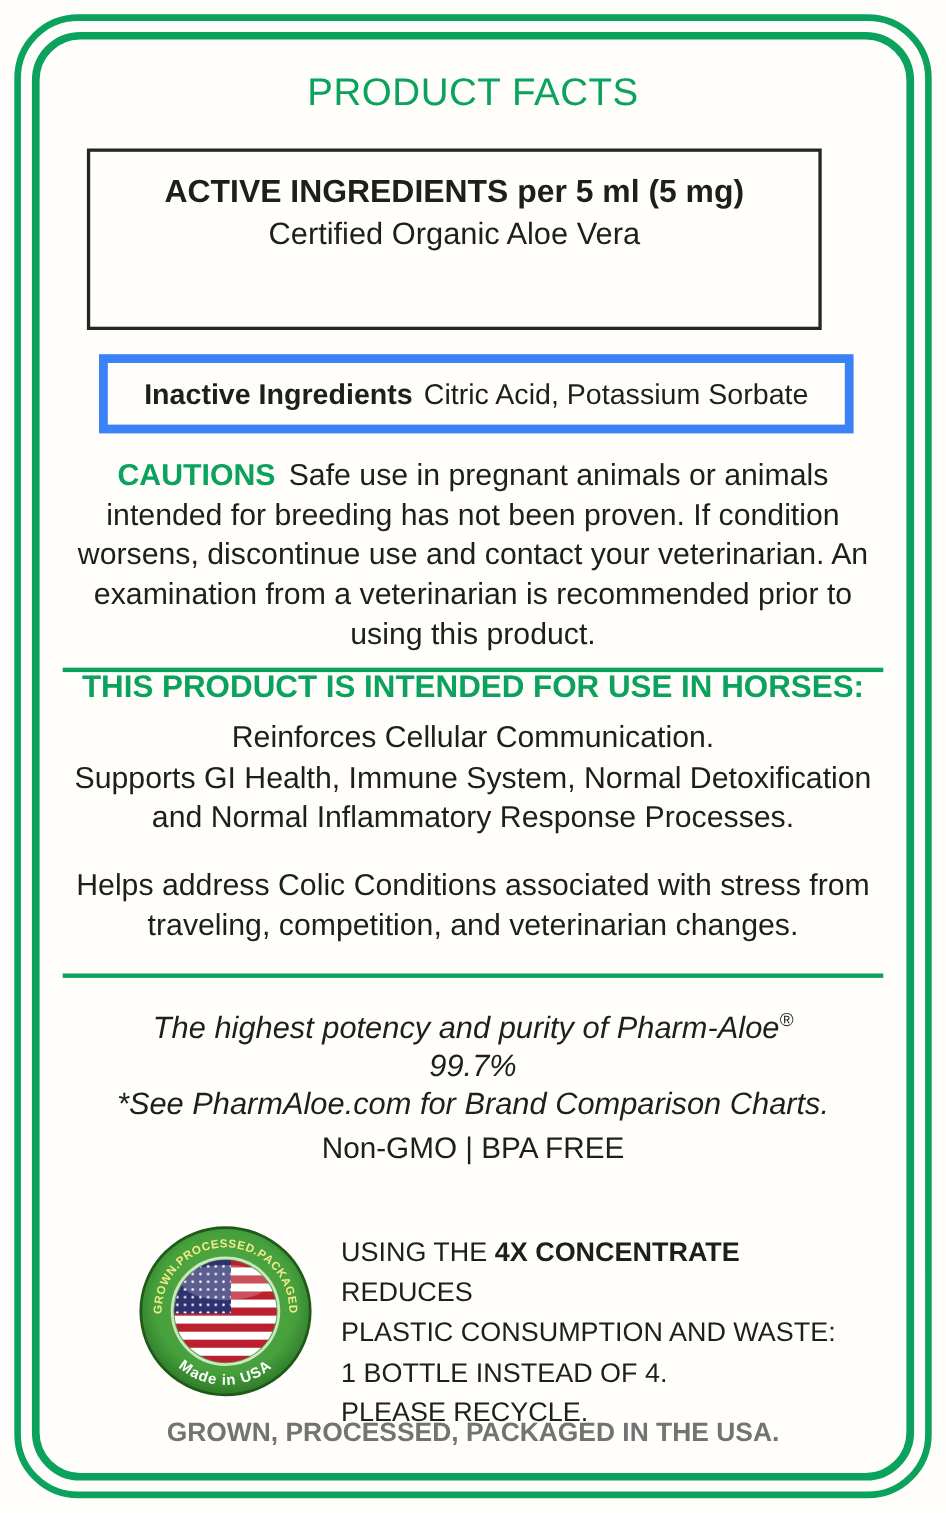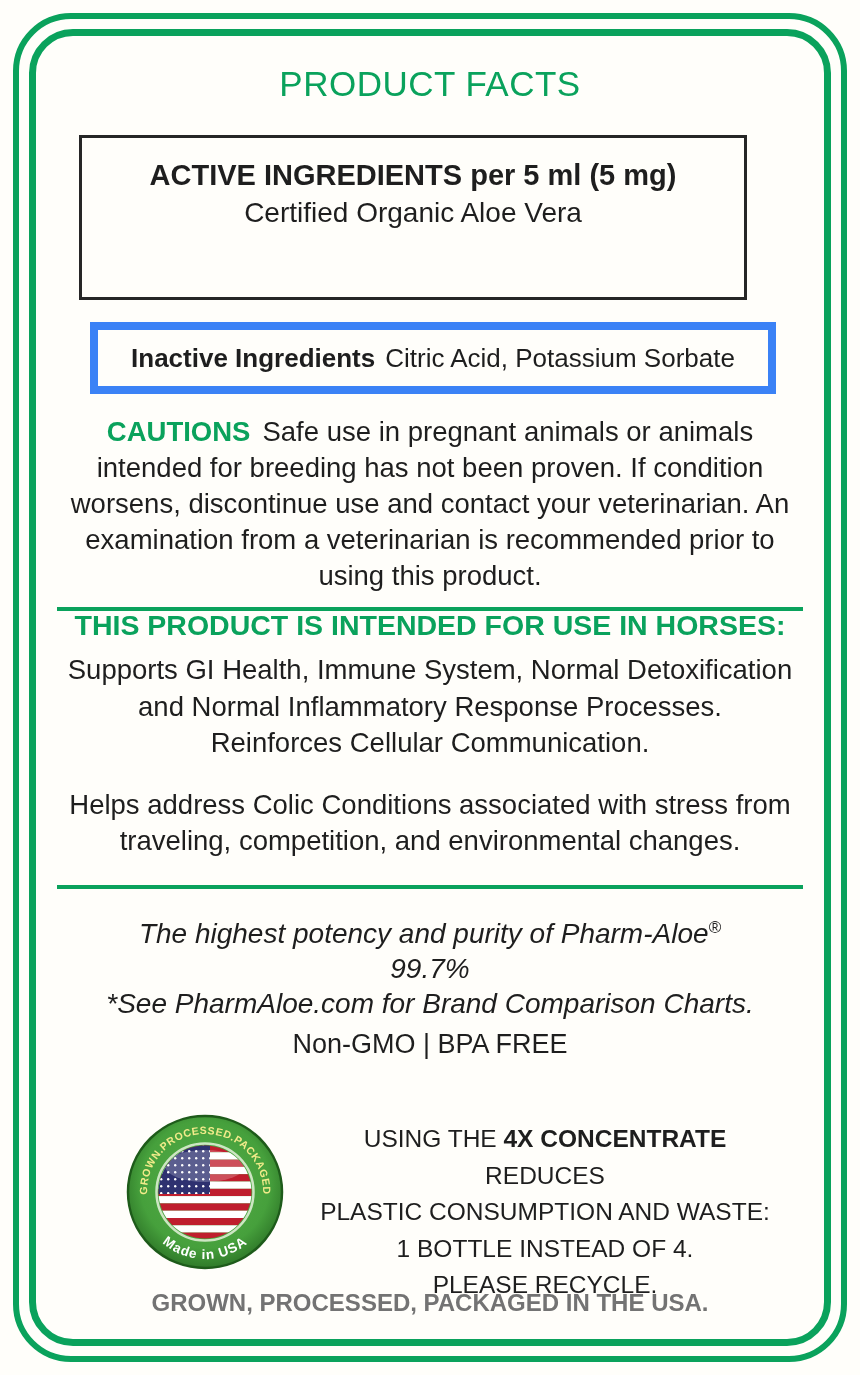--- a/index.html
+++ b/index.html
@@ -62,21 +62,21 @@
   .lab .lab-heading {
     font-size: 28px; font-weight: bold; font-style: italic; color: #0aa25c;
     margin-bottom: 8px;
   }
   .lab .it { font-style: italic; font-size: 28px; line-height: 35px; }
   .lab sup { font-size: 17px; }
   .lab .badges { font-size: 27px; margin-top: 8px; }
   .seal-wrap { position: absolute; left: 124px; top: 1114px; width: 162px; height: 158px; }
   .recycle {
     position: absolute; left: 310px; top: 1121px; width: 470px;
-    font-size: 24.5px; line-height: 36.5px; text-align: center;
+    font-size: 24.5px; line-height: 36.5px; text-align: left;
   }
   .footer-line {
     position: absolute; top: 1289px; left: 0; width: 100%;
     text-align: center; font-size: 24px; font-weight: bold; color: #737373;
   }
 </style>
 </head>
 <body>
 
 <div class="page">
@@ -96,23 +96,23 @@
   </div>
 
   <p class="cautions">
     <span class="c-heading">CAUTIONS</span><span>Safe use in pregnant animals or animals intended for breeding has not been proven. If condition worsens, discontinue use and contact your veterinarian. An examination from a veterinarian is recommended prior to using this product.</span>
   </p>
 
   <div class="divider divider-1"></div>
 
   <div class="intended">
     <div class="i-heading">THIS PRODUCT IS INTENDED FOR USE IN HORSES:</div>
+    <p>Reinforces Cellular Communication.</p>
     <p>Supports GI Health, Immune System, Normal Detoxification and Normal Inflammatory Response Processes.</p>
-    <p>Reinforces Cellular Communication.</p>
-    <p class="colic">Helps address Colic Conditions associated with stress from traveling, competition, and environmental changes.</p>
+    <p class="colic">Helps address Colic Conditions associated with stress from traveling, competition, and veterinarian changes.</p>
   </div>
 
   <div class="divider divider-2"></div>
 
   <div class="lab">
     <div class="it"><span>The highest potency and purity of Pharm-Aloe</span><sup>®</sup></div>
     <div class="it">99.7%</div>
     <div class="it">*See PharmAloe.com for Brand Comparison Charts.</div>
     <div class="badges">Non-GMO | BPA FREE</div>
   </div>

